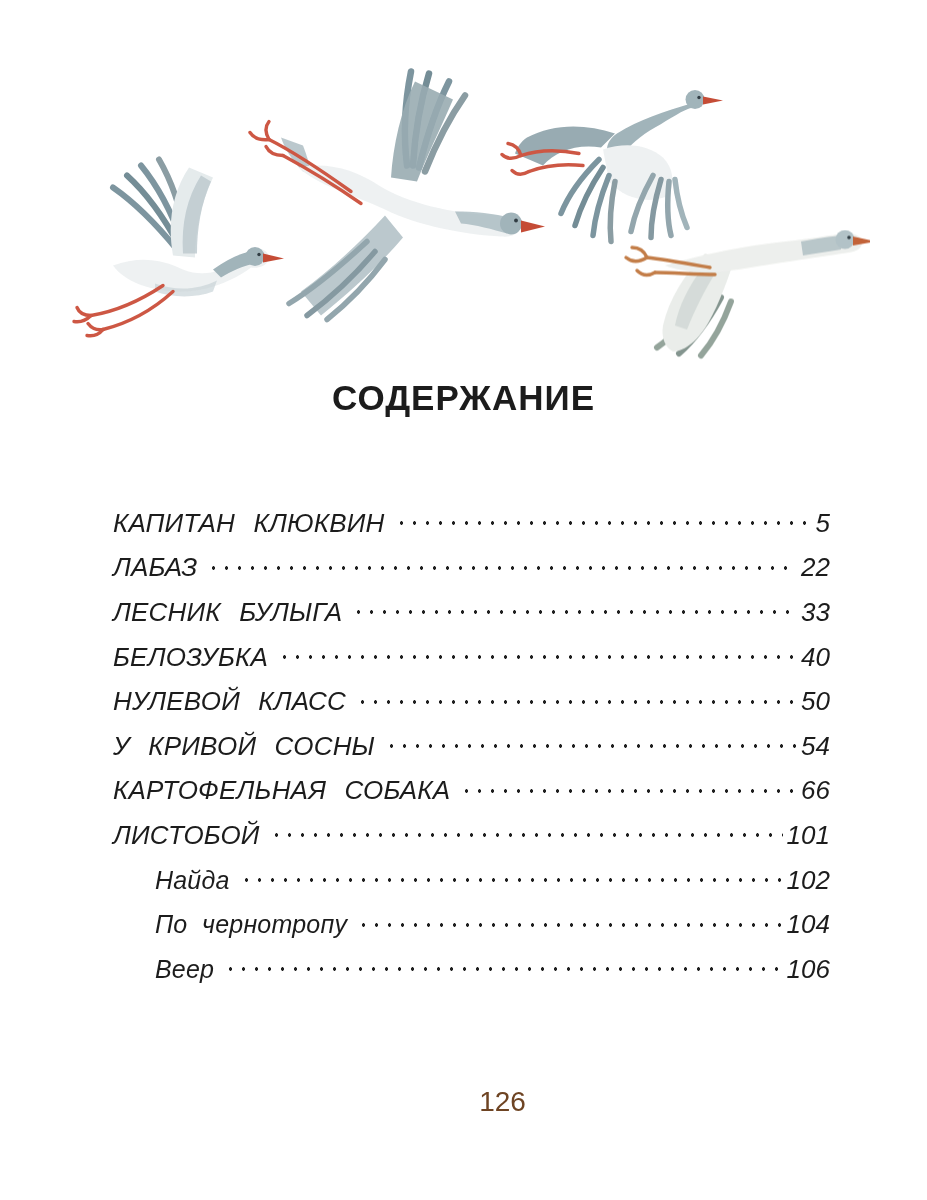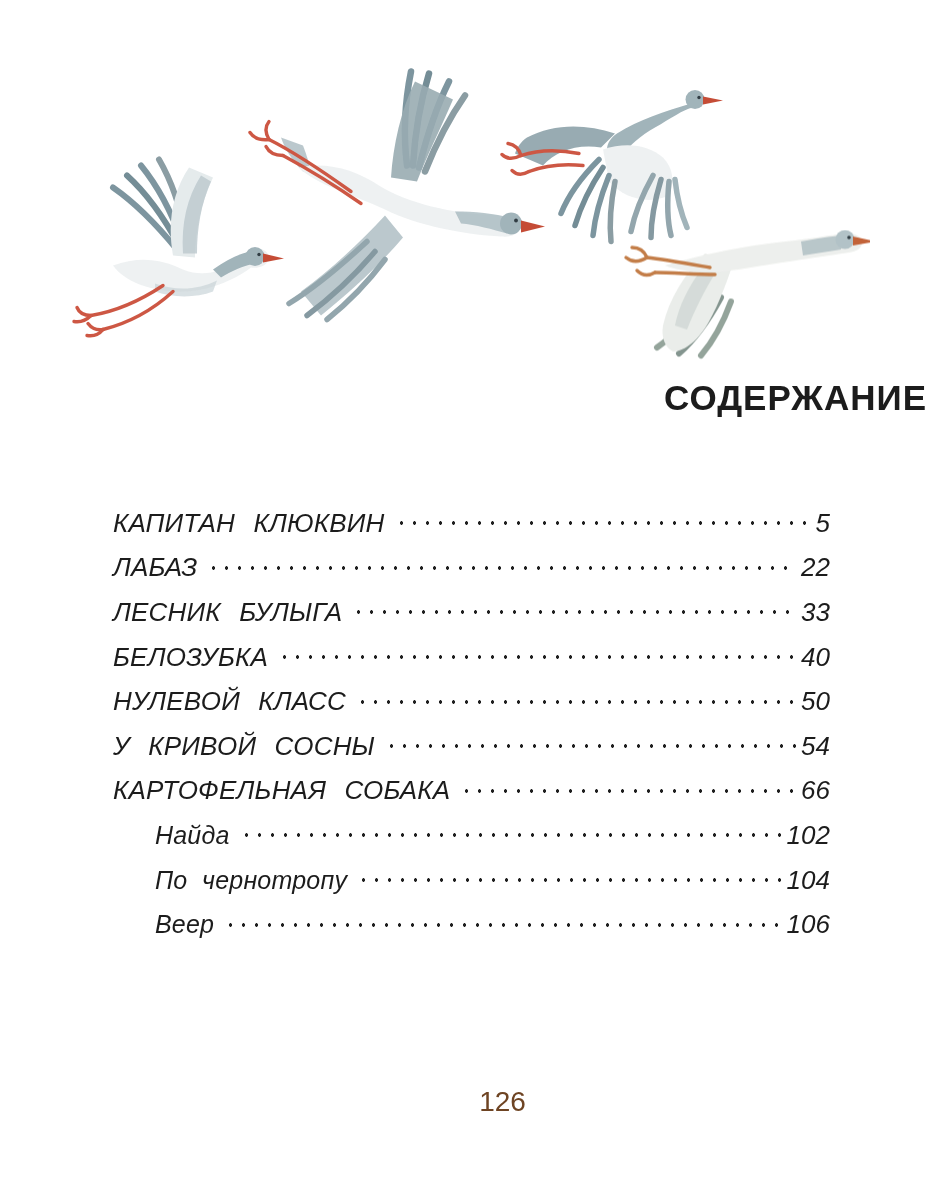--- a/index.html
+++ b/index.html
@@ -15,21 +15,21 @@
   #illustration{
     position:absolute;left:55px;top:52px;width:815px;height:315px;
   }
   #illustration svg{width:100%;height:100%;display:block;}
   .legs{fill:none;stroke:#cb4f3a;stroke-width:3.4;stroke-linecap:round;}
   .legs4{fill:none;stroke:#c0773f;stroke-width:3.4;stroke-linecap:round;}
   .feather{fill:none;stroke-linecap:round;}
   
   .title{
     position:absolute;top:378px;left:0;width:100%;
-    text-align:right;
+    text-align:center;
     font-size:35px;font-weight:700;letter-spacing:1px;
     color:var(--text,#1c1c1c);
   }
   
   #toc{
     position:absolute;left:113px;top:501px;width:717px;
   }
   .toc-row{
     display:flex;align-items:center;
     height:44.6px;
@@ -213,20 +213,25 @@
       <div class="toc-row">
         <span class="toc-label">У КРИВОЙ СОСНЫ</span>
         <span class="dots"></span>
         <span class="toc-page">54</span>
       </div>
       <div class="toc-row">
         <span class="toc-label">КАРТОФЕЛЬНАЯ СОБАКА</span>
         <span class="dots"></span>
         <span class="toc-page">66</span>
       </div>
+      <div class="toc-row">
+        <span class="toc-label">ЛИСТОБОЙ</span>
+        <span class="dots"></span>
+        <span class="toc-page">101</span>
+      </div>
       <div class="toc-row sub">
         <span class="toc-label">Найда</span>
         <span class="dots"></span>
         <span class="toc-page">102</span>
       </div>
       <div class="toc-row sub">
         <span class="toc-label">По чернотропу</span>
         <span class="dots"></span>
         <span class="toc-page">104</span>
       </div>

